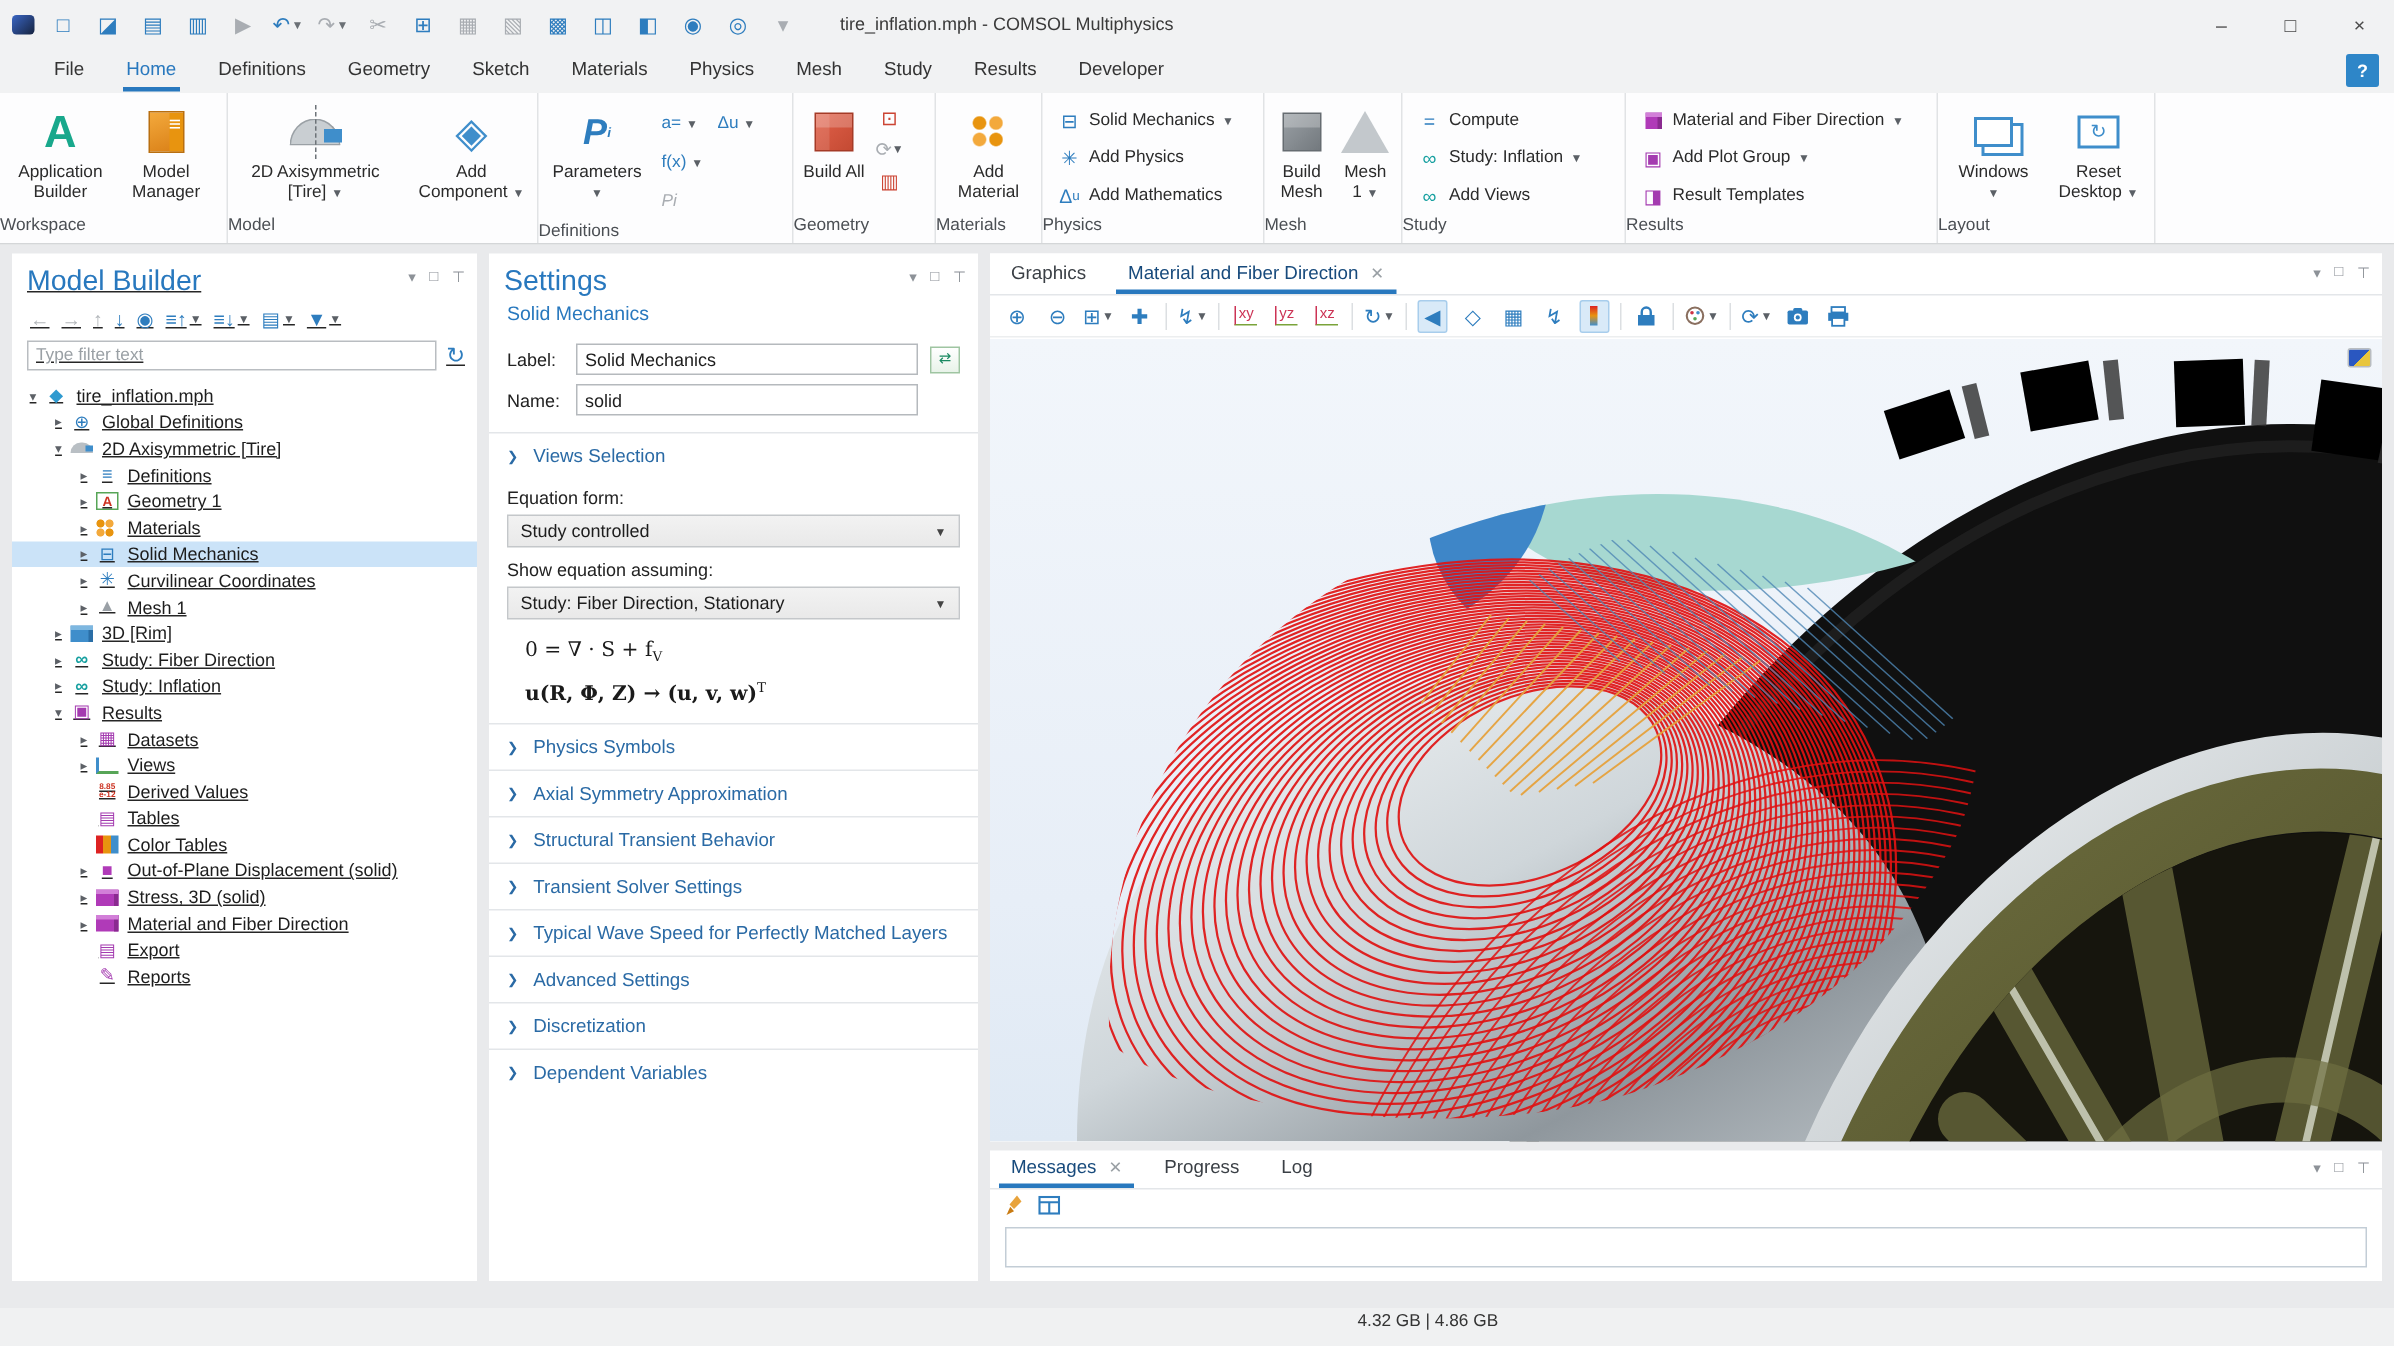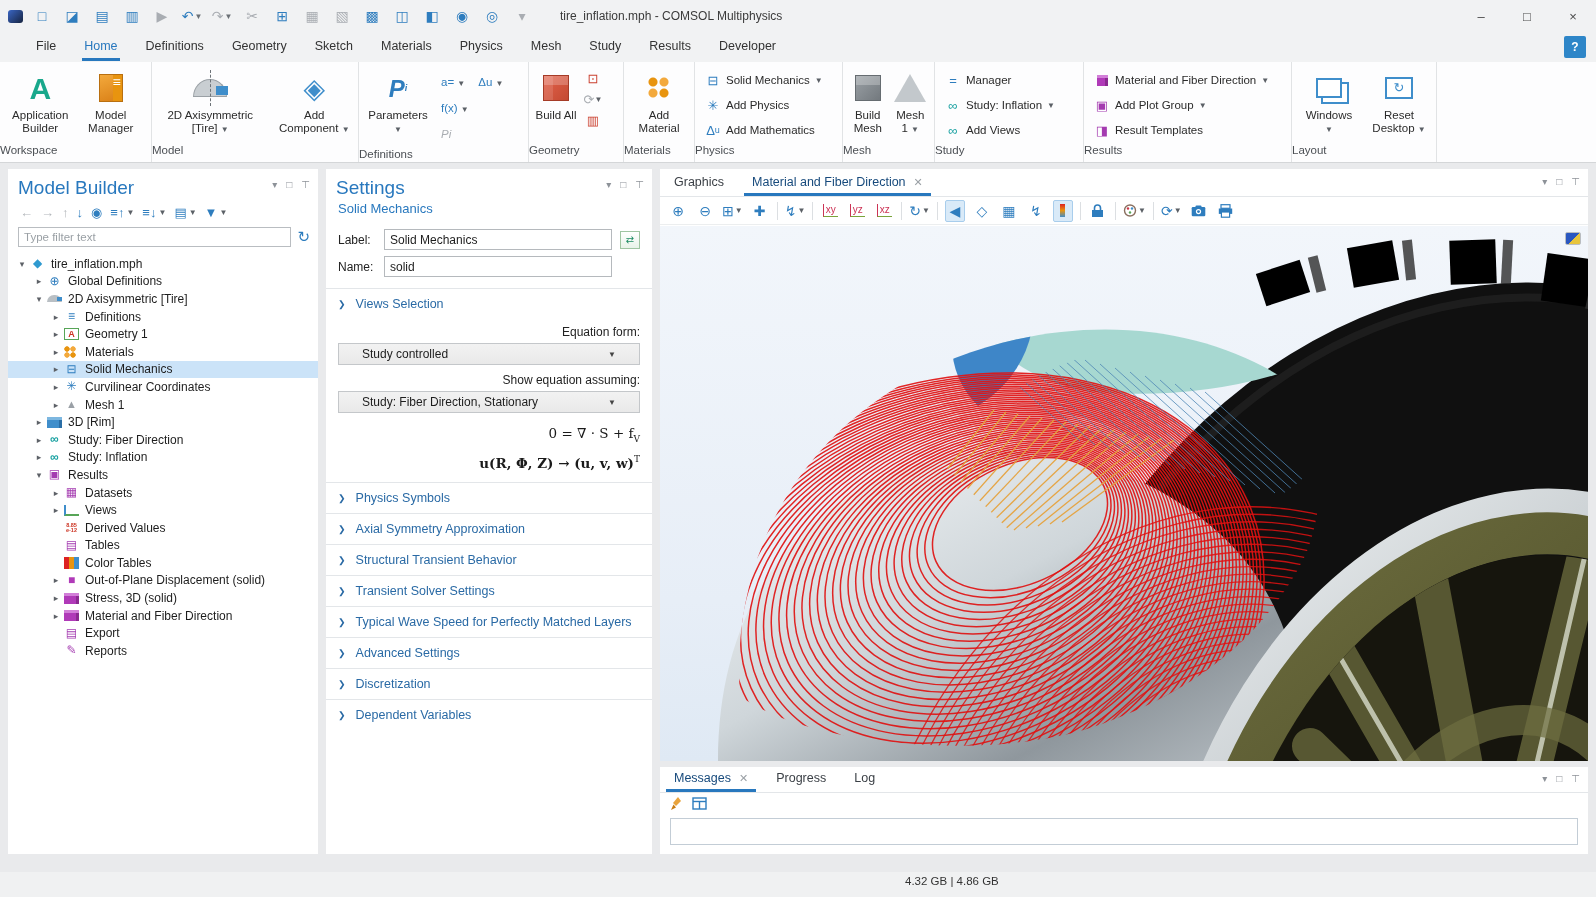--- a/index.html
+++ b/index.html
@@ -69,21 +69,21 @@
     border-bottom:28px solid #c3c8cc; position:relative; }
   .ic-win { width:26px; height:20px; border:2px solid #3f8ecb; background:#fff; box-shadow:6px 5px 0 -1px #fff,6px 5px 0 1px #3f8ecb; }
   .ic-reset { width:28px; height:22px; border:2px solid #3f8ecb; background:#fff; color:#3f8ecb;
     font-size:13px; text-align:center; line-height:18px; }
   .glyph-blue { color:#2e7dbe; } .glyph-teal { color:#17a0a0; } .glyph-purple { color:#a43bb0; }
   .glyph-gray { color:#a9adb2; } .glyph-red { color:#cc4433; }
 
   
   #main { position:absolute; left:0; top:163px; width:1596px; height:697px; }
   .panel { position:absolute; background:#fff; }
-  #mb-panel { left:8px; top:6px; width:310px; height:685px; }
+  #mb-panel { left:8px; top:6px; width:310px; height:685px;text-decoration:underline; }
   #settings-panel { left:326px; top:6px; width:326px; height:685px; }
   #graphics-panel { left:660px; top:6px; width:928px; height:592px; }
   #messages-panel { left:660px; top:604px; width:928px; height:87px; }
 
   .panel-title { color:#2878be; font-size:19px; padding:8px 10px 2px 10px; }
   .panel-ctrl { position:absolute; right:8px; top:10px; display:flex; gap:9px; color:#8d9298; font-size:10px; }
   .panel-ctrl span { cursor:default; }
 
   
   #mb-toolbar { display:flex; align-items:center; gap:8px; padding:4px 10px 4px 12px; color:#2e7dbe; font-size:13px; }
@@ -125,24 +125,24 @@
   
   .settings-sub { color:#2878be; font-size:13px; padding:0 10px 10px 12px; }
   .field-row { display:flex; align-items:center; padding:3px 12px; gap:8px; }
   .field-cap { width:38px; color:#222; }
   .field-input { flex:1; height:21px; border:1px solid #b5b9bd; font-size:12px; padding:0 5px; color:#1d1d1d;
     font-family:"Liberation Sans", sans-serif; }
   .rename-btn { width:20px; height:18px; border:1px solid #9fc5a2; background:linear-gradient(#fff,#e8f3e9);
     color:#1b8a62; font-size:10px; text-align:center; line-height:16px; }
   .sec { border-top:1px solid #e3e6e9; padding:8px 12px; color:#2a6aa5; font-size:12.5px; display:flex; gap:10px; align-items:center; }
   .sec .chev { font-size:9px; color:#2a6aa5; }
-  .sec-body { padding:2px 12px 10px 12px;text-align:right; }
+  .sec-body { padding:2px 12px 10px 12px; }
   .cap { color:#222; padding:4px 0 4px 0; }
   .combo { height:22px; background:linear-gradient(#f2f2f2,#e9e9e9); border:1px solid #c4c7ca;
-    display:flex; align-items:center; padding:0 23px; justify-content:space-between; color:#1d1d1d; margin-bottom:4px; }
+    display:flex; align-items:center; padding:0 8px; justify-content:space-between; color:#1d1d1d; margin-bottom:4px; }
   .combo .dd { color:#444; }
   .eq { font-family:"DejaVu Serif", serif; font-size:13.5px; color:#1a1a1a; padding:8px 0 2px 2px;margin-left:10px; }
   .eq b { font-weight:bold; }
   sub,sup { font-size:9px; }
 
   
   #gtabs { height:28px; display:flex; align-items:flex-end; border-bottom:1px solid #e3e6e9; background:#fff; position:relative; }
   .gtab { padding:0 14px; height:28px; display:flex; align-items:center; gap:8px; font-size:12.5px; color:#3a3f45; position:relative; }
   .gtab.active { color:#174a7c; }
   .gtab.active::after { content:""; position:absolute; left:6px; right:6px; bottom:0; height:3px; background:#2878be; }
@@ -331,21 +331,21 @@
         <span><span>Mesh 1</span> <span class="dd">▼</span></span>
       </div>
     </div>
     <div class="rgroup-label">Mesh</div>
   </div>
 
   <div class="rgroup" style="width:149px">
     <div class="rgroup-body" style="flex-direction:column; gap:1px; padding-left:10px">
       <div class="smallrow">
         <span class="sicon glyph-blue">=</span>
-        <span>Manager</span>
+        <span>Compute</span>
       </div>
       <div class="smallrow">
         <span class="sicon glyph-teal">∞</span>
         <span>Study: Inflation</span>
           <span class="dd">▼</span>
       </div>
       <div class="smallrow">
         <span class="sicon glyph-teal">∞</span>
         <span>Add Views</span>
       </div>

